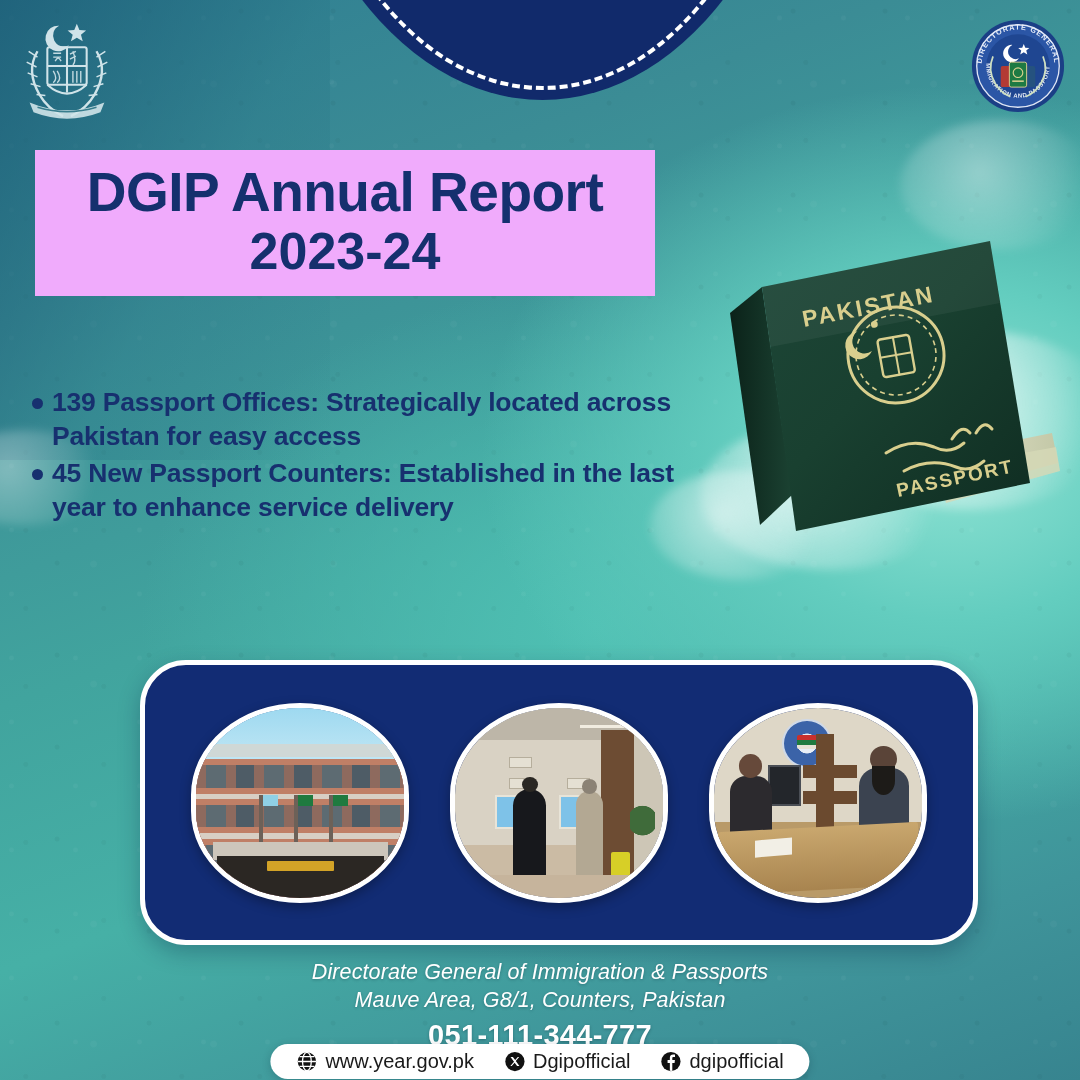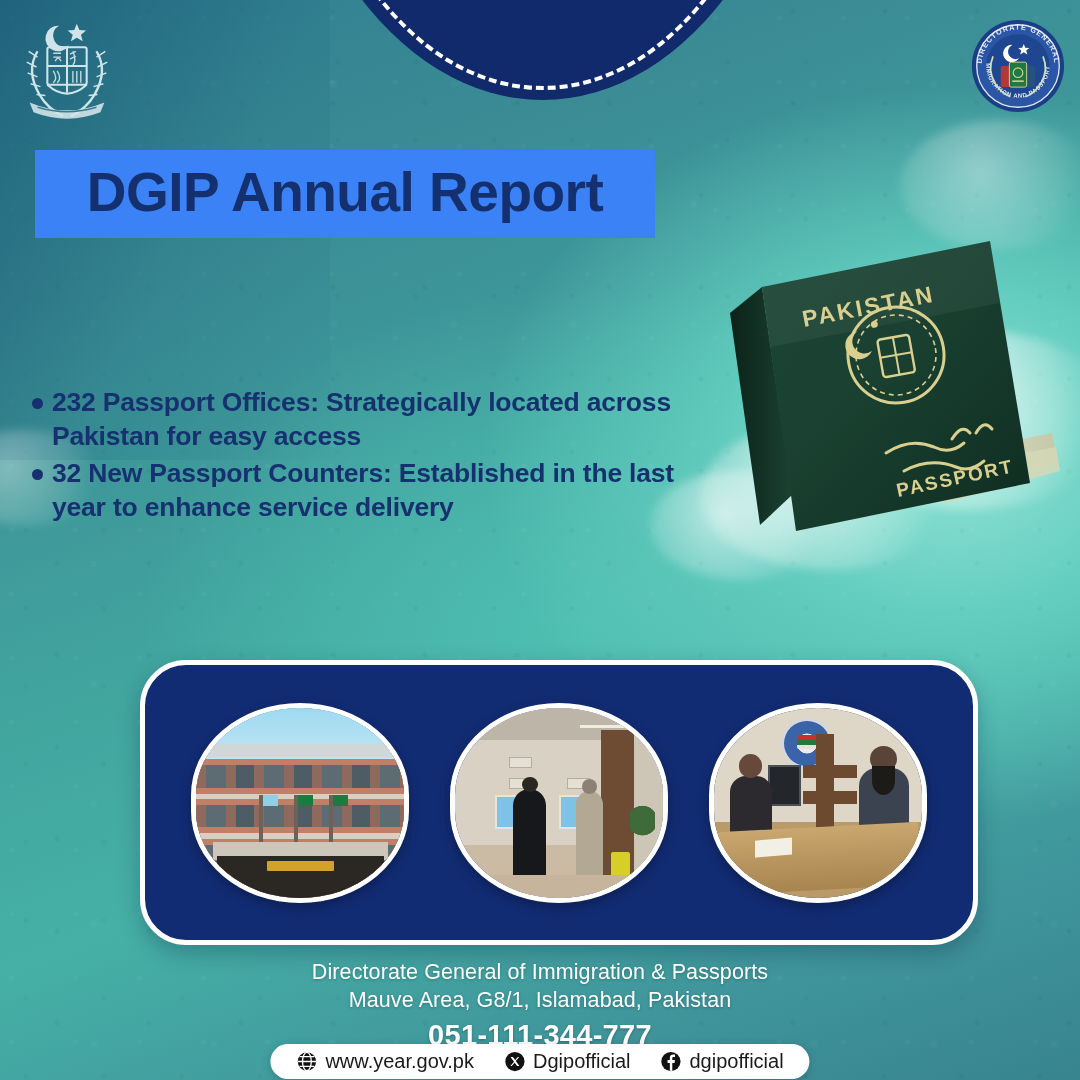--- a/index.html
+++ b/index.html
@@ -67,21 +67,21 @@
   }
 
   
   .state-emblem { position:absolute; left:6px; top:8px; width:122px; height:118px; }
   .dgip-logo   { position:absolute; right:14px; top:18px; width:96px; height:96px; }
 
   
   .title-card {
     position:absolute; left:35px; top:150px;
     width:620px; padding:14px 18px 16px;
-    background:#3b82f6;
+    background:#f0abfc;
     text-align:center;
   }
   .title-line1 {
     font-size:55px; font-weight:bold; color:#15306e;
     letter-spacing:-.5px; line-height:1.05; white-space:nowrap;
   }
   .title-line2 {
     font-size:52px; font-weight:bold; color:#15306e;
     letter-spacing:0px; line-height:1.12;
   }
@@ -190,21 +190,21 @@
   .ph-counter .client::after{ content:""; position:absolute; left:22%; top:-24%; width:54%; height:28%; background:#5a4438; border-radius:50%; }
   .ph-counter .client::before{ content:""; position:absolute; left:26%; top:-2%; width:46%; height:30%; background:#1d1b18; border-radius:0 0 50% 50%; z-index:2; }
   .ph-counter .monitor { position:absolute; left:26%; top:30%; width:16%; height:22%; background:#23262b; border:2px solid #4a4e55; }
   .ph-counter .paper { position:absolute; left:20%; bottom:22%; width:18%; height:9%; background:#f2efe6; transform:skewY(-5deg); }
 
   
   .footer {
     position:absolute; left:0; top:958px; width:1080px;
     text-align:center; color:#ffffff;
   }
-  .footer-line { font-size:21.5px; line-height:1.32; letter-spacing:.1px; text-shadow:0 1px 3px rgba(0,35,50,.3); }
+  .footer-line { font-size:21.5px; line-height:1.32; letter-spacing:.1px; text-shadow:0 1px 3px rgba(0,35,50,.3);font-style:italic; }
   .footer-phone {
     font-size:29px; font-weight:bold; margin-top:4px; letter-spacing:.3px;
     text-shadow:0 1px 3px rgba(0,35,50,.35);
   }
   .social-bar {
     position:absolute; left:50%; transform:translateX(-50%); top:1044px;
     display:flex; align-items:center; gap:30px;
     background:#ffffff; border-radius:22px;
     padding:6px 26px; box-shadow:0 2px 8px rgba(0,30,50,.22);
   }
@@ -321,31 +321,32 @@
     <path d="M76,40 q6,14 -2,28 q-6,10 -16,14" fill="none" stroke="#cfe0c2" stroke-width="1.8"></path>
     <rect x="32" y="50" width="16" height="22" rx="2" fill="#b33a34"></rect>
     <rect x="52" y="50" width="16" height="22" rx="2" fill="#25527f"></rect>
     <rect x="41" y="46" width="18" height="26" rx="2" fill="#1e7a43" stroke="#d9cf8e" stroke-width="1"></rect>
     <circle cx="50" cy="57" r="5" fill="none" stroke="#d9cf8e" stroke-width="1.2"></circle>
     <rect x="44" y="65" width="12" height="1.6" fill="#d9cf8e"></rect>
   </svg>
 
   <div class="title-card">
     <div class="title-line1">DGIP Annual Report</div>
+    <div class="title-line2">2023-24</div>
   </div>
 
 
   <div class="bullets">
     <div class="bullet-row">
       <span class="bullet-dot"></span>
-      <span class="bullet-text">232 Passport Offices: Strategically located across Pakistan for easy access</span>
+      <span class="bullet-text">139 Passport Offices: Strategically located across Pakistan for easy access</span>
     </div>
     <div class="bullet-row">
       <span class="bullet-dot"></span>
-      <span class="bullet-text">32 New Passport Counters: Established in the last year to enhance service delivery</span>
+      <span class="bullet-text">45 New Passport Counters: Established in the last year to enhance service delivery</span>
     </div>
   </div>
 
   <div class="panel">
     <div class="panel-inner">
 
       <div class="photo-oval">
         <div class="ph-building">
           <div class="sky"></div>
           <div class="signband"></div>
@@ -397,21 +398,21 @@
           <div class="desk"></div>
           <div class="paper"></div>
         </div>
       </div>
 
     </div>
   </div>
 
   <div class="footer">
     <div class="footer-line">Directorate General of Immigration &amp; Passports</div>
-    <div class="footer-line">Mauve Area, G8/1, Islamabad, Pakistan</div>
+    <div class="footer-line">Mauve Area, G8/1, Counters, Pakistan</div>
     <div class="footer-phone">051-111-344-777</div>
   </div>
 
   <div class="social-bar">
 
     <a class="social-item" style="text-decoration:none;">
       <svg width="21" height="21" viewBox="0 0 24 24">
         <circle cx="12" cy="12" r="10.5" fill="#111"></circle>
         <ellipse cx="12" cy="12" rx="5" ry="10.5" fill="none" stroke="#fff" stroke-width="1.5"></ellipse>
         <line x1="1.5" y1="12" x2="22.5" y2="12" stroke="#fff" stroke-width="1.5"></line>

